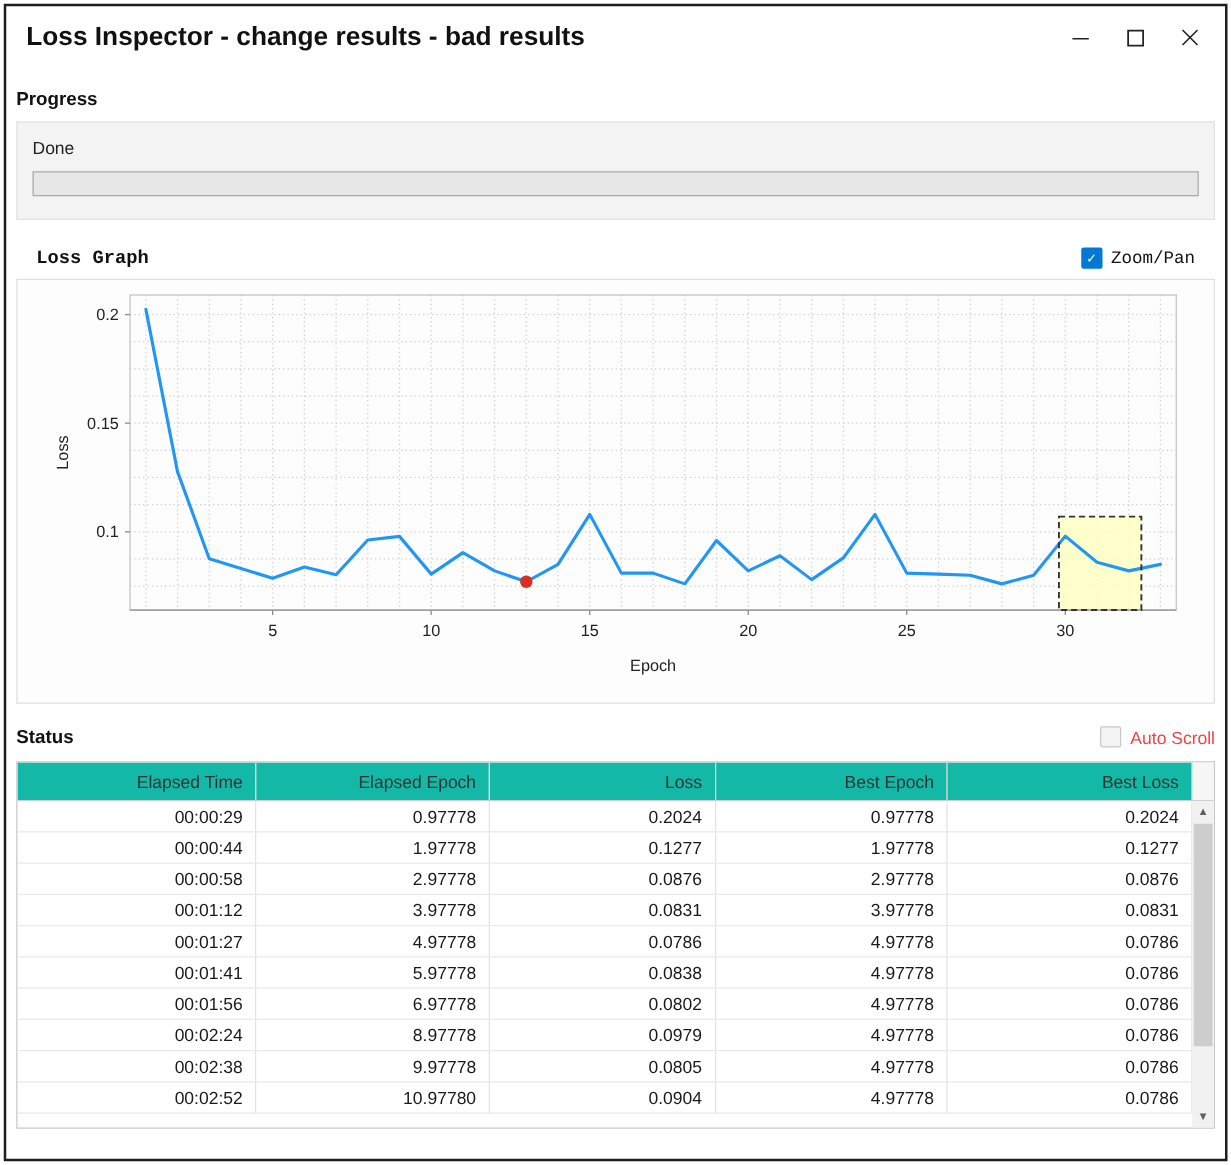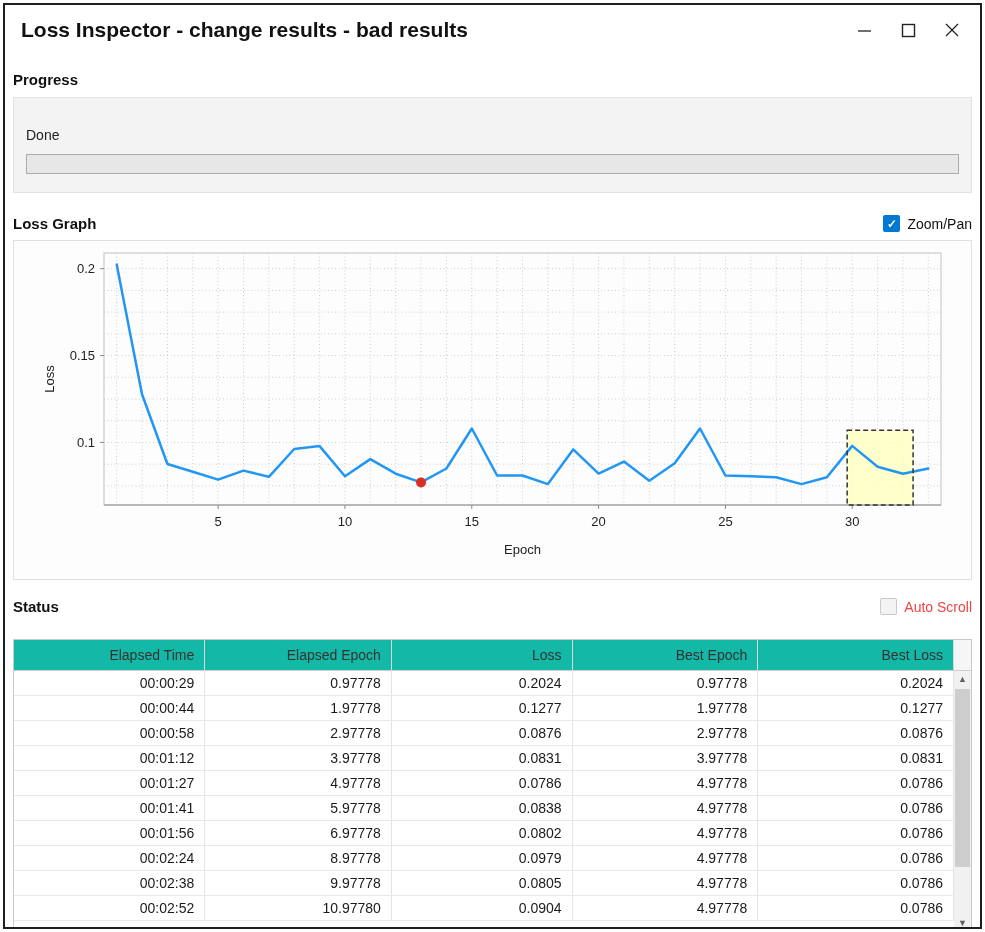--- a/index.html
+++ b/index.html
@@ -34,33 +34,33 @@
   }
   
   .content { padding: 0 8px; }
   .section-heading { font-size: 15px; font-weight: 700; }
   .progress-heading { margin: 16px 0 9px; }
   .groupbox {
     border: 1px solid #e2e2e2;
     background: #f3f3f3;
     padding: 12px 12px 18px;
   }
-  .progress-label { font-size: 14px; color: #222; margin: 17px 0 11px; }
+  .progress-label { font-size: 14px; color: #222; margin: 0 0 11px; }
   .progress-track {
     height: 20px;
     background: #e7e7e7;
     border: 1px solid #ababab;
     position: relative;
     overflow: hidden;
   }
   .progress-fill { height: 100%; width: 0%; background: #06b025; }
 
   .row-between { display: flex; align-items: center; justify-content: space-between; }
-  .graph-header { margin: 22px 0 8px; }
-  .status-header { margin: 18px 0 24px; }
+  .graph-header { margin: 22px 16px 8px; font-family: Liberation Mono, monospace; }
+  .status-header { margin: 18px 0 11px; }
 
   .checkbox-group { display: flex; align-items: center; gap: 7px; }
   .checkbox {
     width: 17px; height: 17px; border-radius: 2px;
     display: flex; align-items: center; justify-content: center;
     font-size: 12px; line-height: 1;
   }
   .checkbox.checked { background: #0078d4; color: #fff; font-weight: 700; }
   .checkbox.disabled { border: 1px solid #c9c9c9; background: #f3f3f3; }
   .checkbox-label { font-size: 14px; color: #111; }

